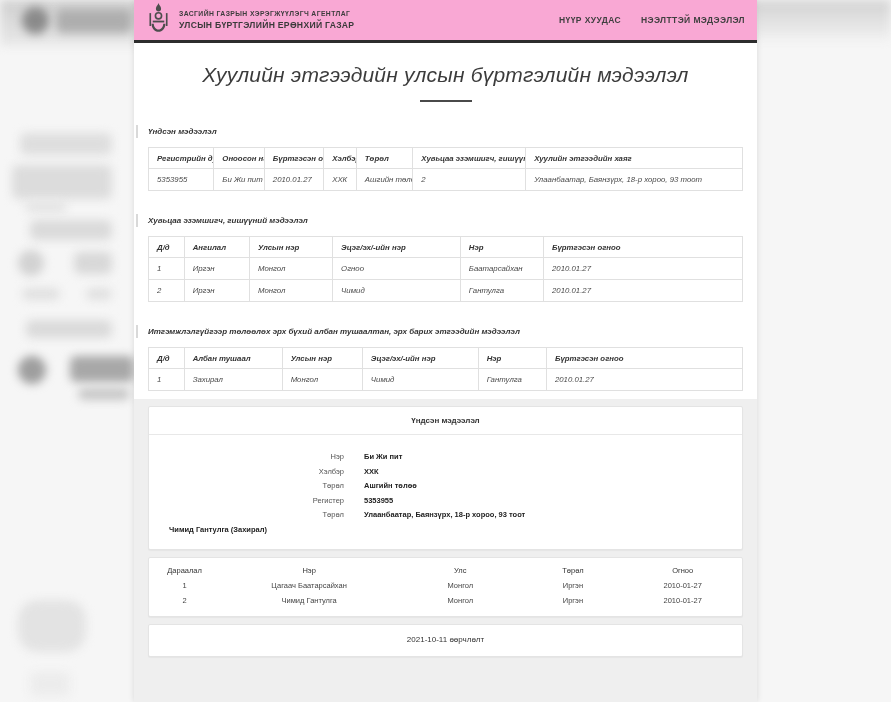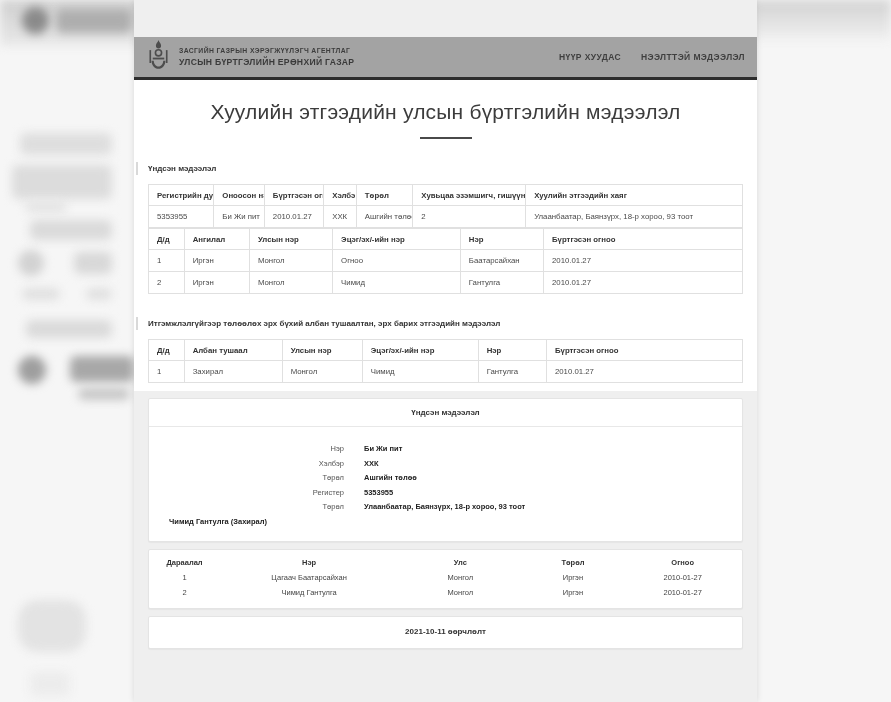--- a/index.html
+++ b/index.html
@@ -38,39 +38,38 @@
   .page {
     position:absolute; left:134px; top:0;
     width:623px; height:702px;
     background:#efefef;
     box-shadow:0 0 6px rgba(0,0,0,.12);
     display:flex; flex-direction:column;
   }
 
   
   .site-header {
-    background:#a3a3a3;
+    background:#f9a8d4;
     border-bottom:3px solid #2d2d2d;
     height:43px; flex:0 0 43px;
     display:flex; align-items:center;
     padding:0 12px;
-    margin-top:37px;
   }
   .brand { display:flex; align-items:center; gap:8px; }
   .org { line-height:1.4; }
   .org-1 { font-size:6.8px; font-weight:bold; color:#3d3d3d; letter-spacing:.4px; }
   .org-2 { font-size:8.6px; font-weight:bold; color:#3a3a3a; letter-spacing:.3px; }
   .nav { margin-left:auto; display:flex; gap:20px; }
   .nav a {
     font-size:8.5px; font-weight:bold; color:#3f3f3f;
     text-decoration:none; letter-spacing:.4px; cursor:pointer;
   }
 
   
-  .panel-a { background:#fff; padding:0 14px 8px; }
+  .panel-a { background:#fff; padding:0 14px 8px;font-style:italic; }
   .page-title {
     text-align:center; font-size:21px; font-weight:400; color:#3c3c3c;
     margin-top:20px; letter-spacing:.2px;
   }
   .title-rule { width:52px; height:2px; background:var(--divider,#4a4a4a); margin:13px auto 0; }
 
   .sec-heading {
     font-size:8px; font-weight:bold; color:#333;
     border-left:2px solid #d9d9d9; padding:2px 0 2px 10px;
     margin:23px 0 9px; margin-left:-12px;
@@ -97,24 +96,24 @@
   .fields { display:flex; flex-direction:column; gap:1px; }
   .field-row { display:flex; line-height:13.5px; }
   .field-label { width:195px; text-align:right; font-size:7.5px; color:#555; padding-right:20px; flex:0 0 195px; }
   .field-value { font-size:7.5px; font-weight:bold; color:#222; }
 
   table.plain { width:100%; border-collapse:collapse; table-layout:fixed; margin:4px 0 8px; }
   table.plain th, table.plain td {
     font-size:7.5px; text-align:center; padding:0 4px;
     overflow:hidden; white-space:nowrap;
   }
-  table.plain th { font-weight:bold; color:#333; height:16px; }
+  table.plain th { font-weight:normal; color:#333; height:16px; }
   table.plain td { color:#444; height:15px; }
 
-  .card-note { text-align:center; font-size:8px; font-weight:bold; color:#333; padding:10px 0 12px; }
+  .card-note { text-align:center; font-size:8px; font-weight:normal; color:#333; padding:10px 0 12px; }
 </style>
 </head>
 <body>
 
 <div class="backdrop">
   <div class="blur bd-strip-left"></div>
   <div class="blur bd-strip-right"></div>
   <div class="blur bd-circle-tl"></div>
   <div class="blur bd-bar-tl"></div>
   <div class="blur bd-l1"></div>
@@ -192,20 +191,21 @@
             <td>Би Жи пит</td>
             <td>2010.01.27</td>
             <td>ХХК</td>
             <td>Ашгийн төлөө</td>
             <td>2</td>
             <td>Улаанбаатар, Баянзүрх, 18-р хороо, 93 тоот</td>
           </tr>
         </tbody>
     </table>
 
+    <h2 class="sec-heading">Хувьцаа эзэмшигч, гишүүний мэдээлэл</h2>
     <table class="grid">
       <colgroup>
         <col style="width:6%">
           <col style="width:11%">
           <col style="width:14%">
         <col style="width:21.5%">
           <col style="width:14%">
           <col style="width:33.5%">
       </colgroup>
       <thead>

